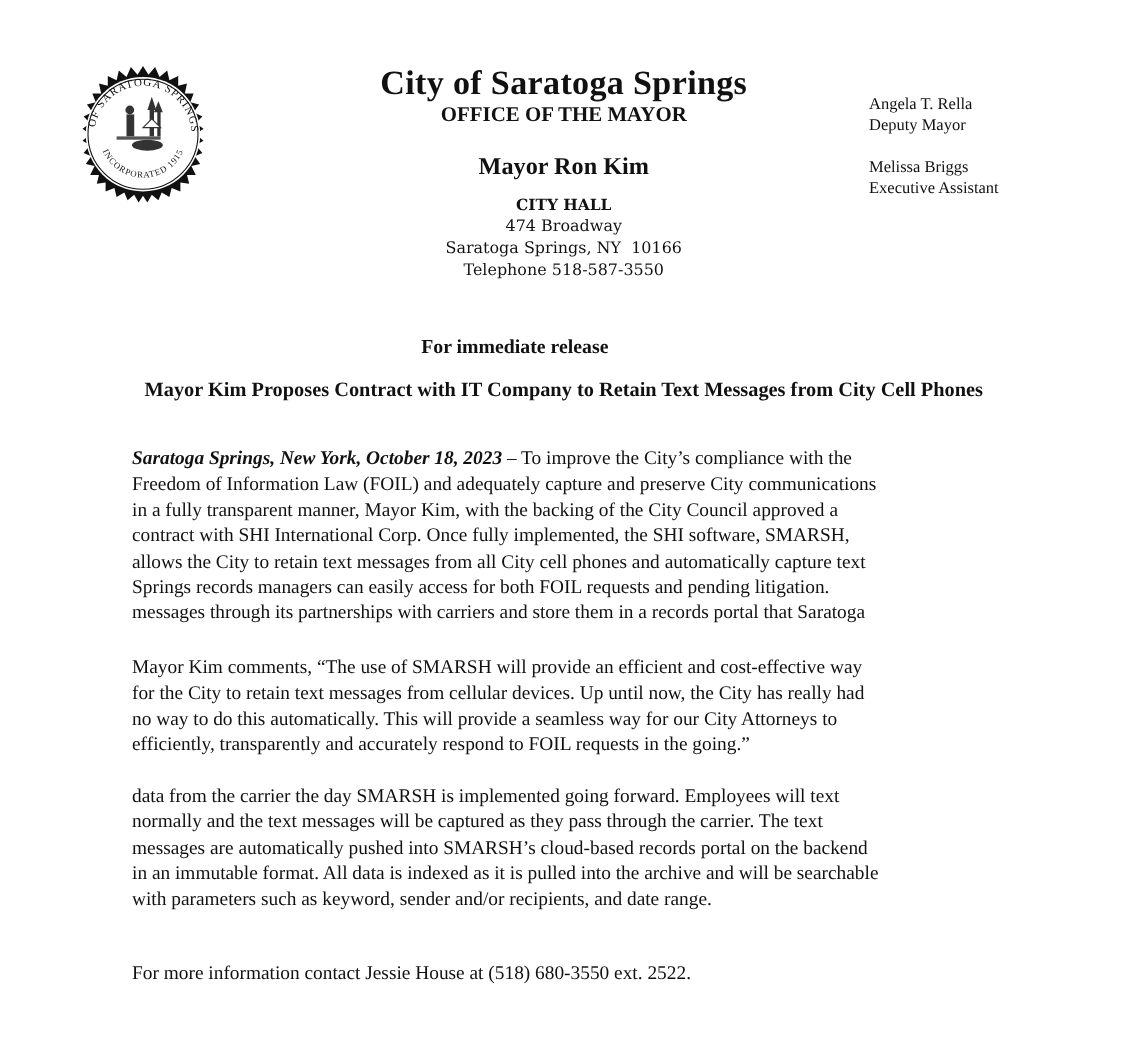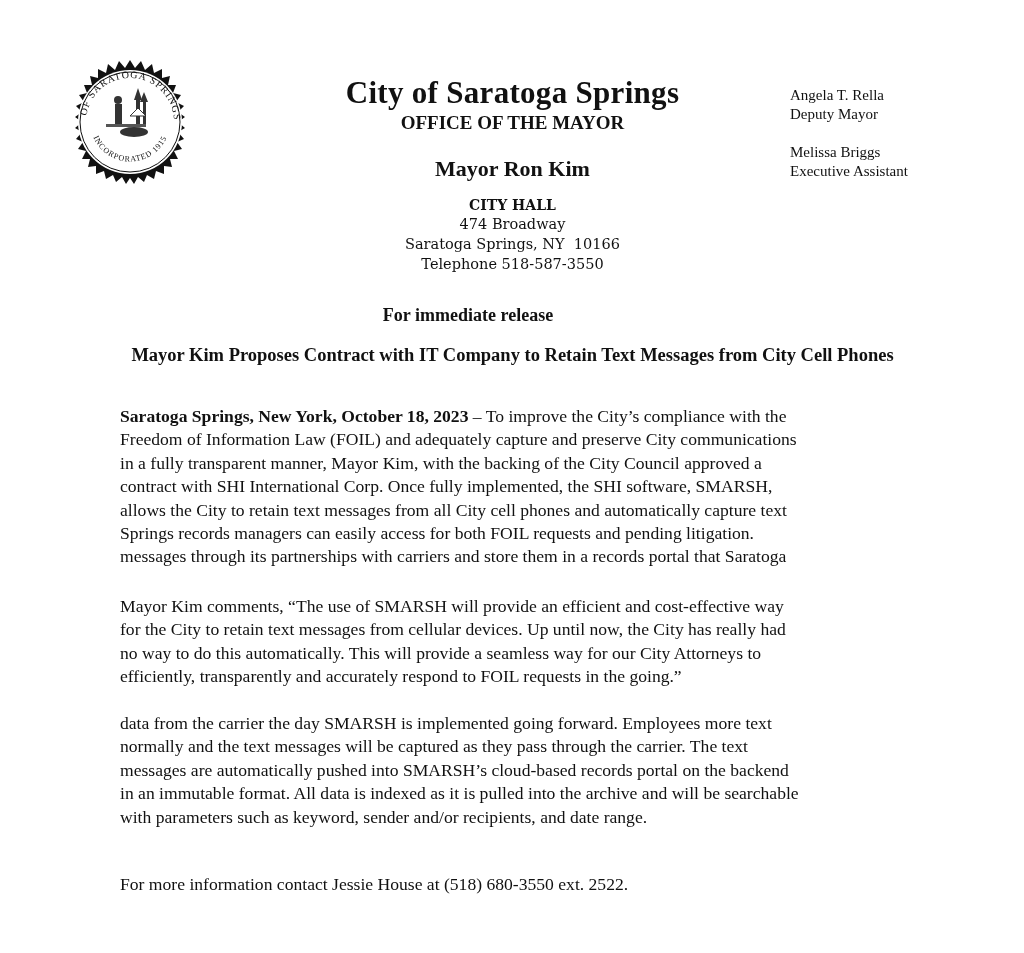--- a/index.html
+++ b/index.html
@@ -1,33 +1,33 @@
 <!DOCTYPE html>
 <html><head>
 <meta charset="utf-8">
 <style>
   html, body { margin: 0; padding: 0; background: #ffffff; }
   body { width: 1024px; height: 953px; position: relative; overflow: hidden; color: #111; font-family: "Liberation Serif", serif; }
   .seal { position: absolute; left: 58px; top: 58px; width: 144px; height: 144px; }
-  .header-center { position: absolute; left: 340px; top: 76px; width: 345px; text-align: center; }
+  .header-center { position: absolute; left: 340px; top: 58px; width: 345px; text-align: center; }
   .city-title { font-family: "Liberation Serif", serif; font-weight: bold; font-size: 31px; line-height: 34px; letter-spacing: 0.3px; font-style: normal; }
   .office { font-weight: bold; font-size: 19px; line-height: 22px; margin-top: 2px; }
   .mayor { font-weight: bold; font-size: 22px; line-height: 26px; margin-top: 22px; }
   .cityhall { font-family: "DejaVu Serif", serif; font-weight: bold; font-size: 14px; line-height: 18px; margin-top: 14px; }
   .addr { font-family: "DejaVu Serif", serif; font-size: 14.5px; line-height: 20px; }
   .staff { position: absolute; left: 790px; top: 86px; font-size: 15px; line-height: 19px; }
   .staff .blk { margin-bottom: 19px; }
   .release { position: absolute; left: 0; width: 936px; top: 304px; text-align: center; font-weight: bold; font-size: 18px; line-height: 22px; }
   .headline { position: absolute; left: 120px; width: 785px; top: 344px; text-align: center; font-weight: bold; font-size: 18.5px; line-height: 23px; }
   .body { position: absolute; left: 120px; width: 800px; font-size: 17.6px; line-height: 23.4px; white-space: nowrap; }
   .p1 { top: 405px; }
   .p2 { top: 595px; }
   .p3 { top: 712px; }
   .p4 { top: 873px; }
-  .dateline { font-weight: bold; }
+  .dateline { font-style: italic; font-weight: bold; }
   .ln { display: block; }
 </style>
 </head>
 <body>
 
 <div class="seal">
   <svg width="144" height="144" viewBox="0 0 144 144">
     <defs>
       <path id="topArc" d="M 28 72 A 44 44 0 0 1 116 72"></path>
       <path id="botArc" d="M 34 84 A 40 40 0 0 0 110 84"></path>
@@ -97,21 +97,21 @@
 </div>
 
 <div class="body p2">
   <span class="ln">Mayor Kim comments, “The use of SMARSH will provide an efficient and cost-effective way</span>
   <span class="ln">for the City to retain text messages from cellular devices. Up until now, the City has really had</span>
   <span class="ln">no way to do this automatically. This will provide a seamless way for our City Attorneys to</span>
   <span class="ln">efficiently, transparently and accurately respond to FOIL requests in the going.”</span>
 </div>
 
 <div class="body p3">
-  <span class="ln">data from the carrier the day SMARSH is implemented going forward. Employees more text</span>
+  <span class="ln">data from the carrier the day SMARSH is implemented going forward. Employees will text</span>
   <span class="ln">normally and the text messages will be captured as they pass through the carrier. The text</span>
   <span class="ln">messages are automatically pushed into SMARSH’s cloud-based records portal on the backend</span>
   <span class="ln">in an immutable format. All data is indexed as it is pulled into the archive and will be searchable</span>
   <span class="ln">with parameters such as keyword, sender and/or recipients, and date range.</span>
 </div>
 
 <div class="body p4">
   <span class="ln">For more information contact Jessie House at (518) 680-3550 ext. 2522.</span>
 </div>
 

